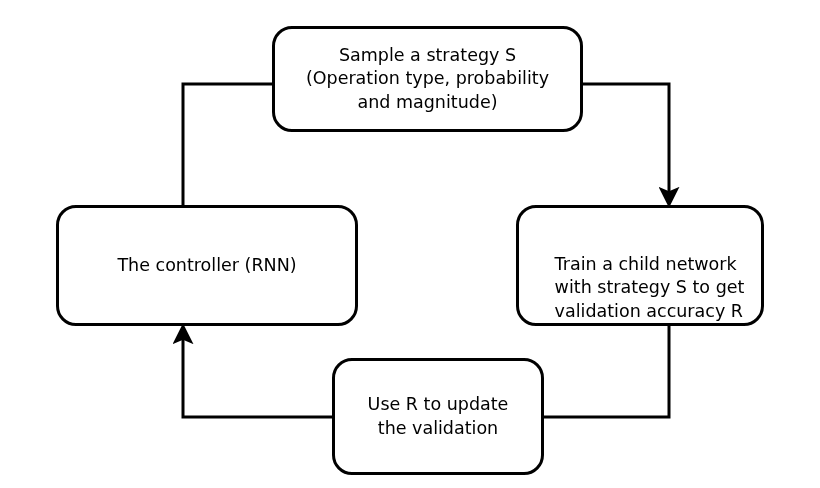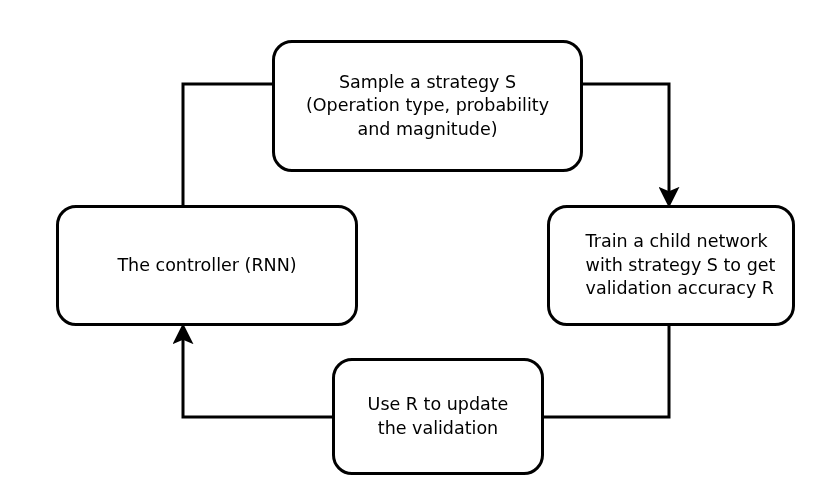--- a/index.html
+++ b/index.html
@@ -40,24 +40,24 @@
     font-size: 17.5px;
     line-height: 23.5px;
     color: #000000;
     white-space: pre-line;
   }
   .align-center { text-align: center; }
   .align-left   { text-align: left; }
 
   
   #node-sample-strategy {
-    left: 272px;  top: 26px;  width: 311px; height: 132px; margin-top: 14px;
+    left: 272px;  top: 26px;  width: 311px; height: 106px;
   }
   #node-train-child {
-    left: 547px;  top: 205px; width: 248px; height: 121px;
+    left: 516px;  top: 205px; width: 248px; height: 121px; align-items: flex-end;
   }
   #node-update-controller {
     left: 332px;  top: 358px; width: 212px; height: 117px;
   }
   #node-controller {
     left: 32px;   top: 205px; width: 302px; height: 121px; margin-left: 24px;
   }
   #node-train-child .node-text { padding-left: 19px; }
 </style>
 </head>

